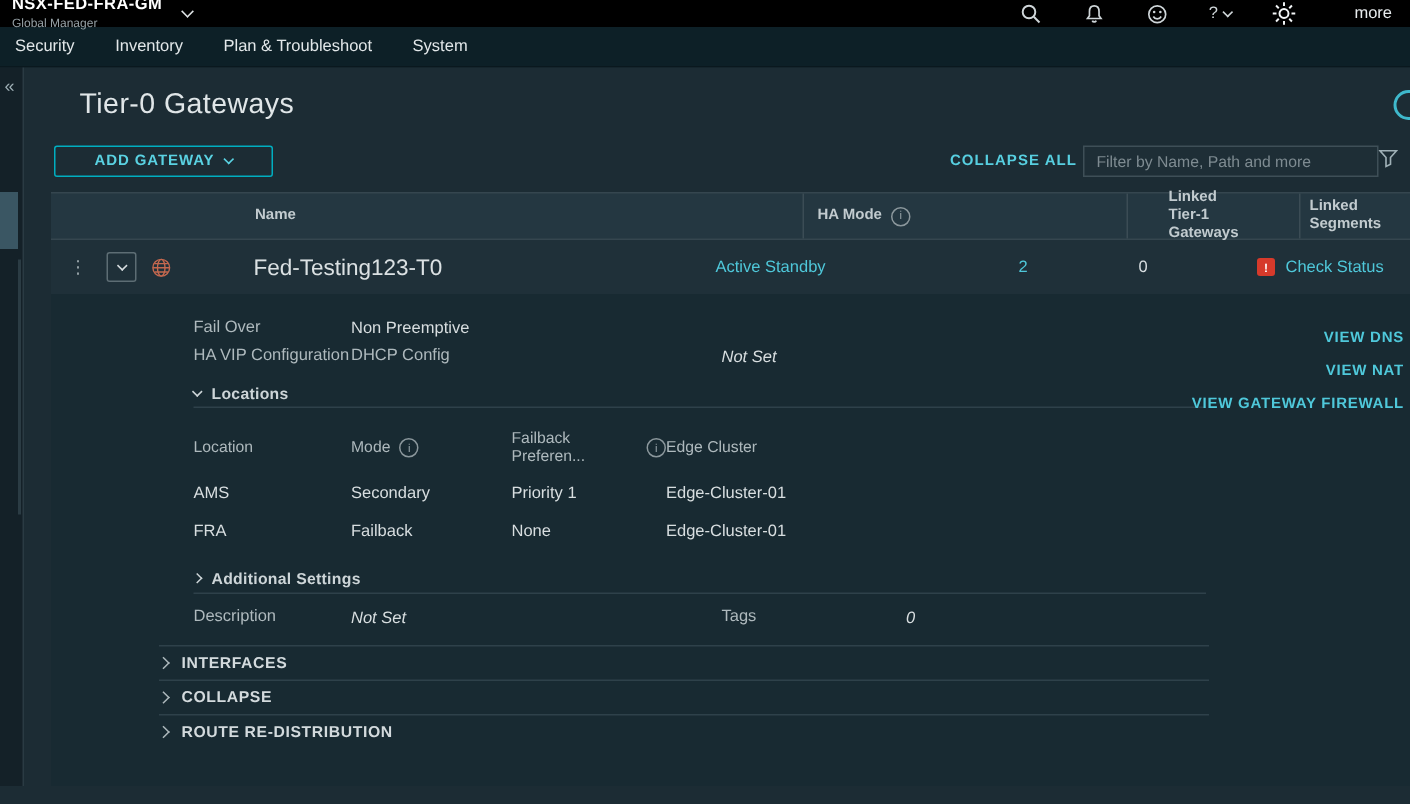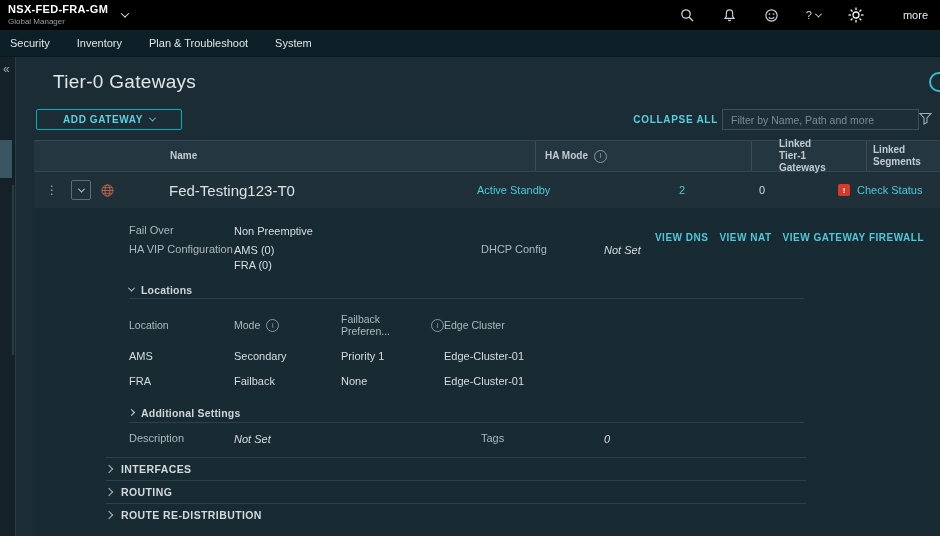--- a/index.html
+++ b/index.html
@@ -1,20 +1,20 @@
 <!DOCTYPE html>
 <html><head>
 <meta charset="utf-8">
 <style>
   html,body{margin:0;padding:0;background:#10191e;}
   body{font-family:"Liberation Sans","DejaVu Sans",sans-serif;-webkit-font-smoothing:antialiased;}
   .app{position:relative;width:940px;height:536px;overflow:hidden;background:#1c2c34;color:#d6dcdf;}
 
   
-  .topbar{height:30px;background:#000;display:flex;align-items:center;padding:0 12px 0 8px;box-sizing:border-box;}
+  .topbar{height:18px;background:#000;display:flex;align-items:center;padding:0 12px 0 8px;box-sizing:border-box;}
   .brand{display:flex;flex-direction:column;line-height:1;}
   .brand-name{font-size:11px;font-weight:bold;color:#fff;letter-spacing:.3px;}
   .brand-sub{font-size:8px;color:#96a1a6;margin-top:3px;}
   .brand-chv{margin-left:14px;color:#dfe4e6;}
   .top-icons{margin-left:auto;display:flex;align-items:center;gap:27px;color:#ced5d8;}
   .top-icons svg{display:block;}
   .help-wrap{display:flex;align-items:center;gap:4px;font-size:11px;color:#ced5d8;}
   .username{font-size:11px;color:#e8ecee;margin-left:12px;}
 
   
@@ -77,21 +77,21 @@
   .kv{display:grid;grid-template-columns:105px 247px 123px auto;font-size:11px;align-items:start;}
   .kv .lbl{color:#aeb9bd;}
   .kv .val{color:#d8dee0;line-height:15px;}
   .it{font-style:italic;color:#c1cacd;}
   .sec-head{display:flex;align-items:center;gap:7px;font-size:10.5px;font-weight:bold;color:#cdd5d8;letter-spacing:.2px;height:13px;}
   .hr675{width:675px;height:0;border-top:1px solid #2e414a;}
   .loc{display:grid;grid-template-columns:105px 107px 103px auto;width:675px;font-size:11px;}
   .loc.hdr{font-size:10.5px;color:#aeb9bd;}
   .loc.hdr > div{display:flex;align-items:center;}
   .loc .cell{color:#d8dee0;}
-  .view-links{position:absolute;top:24px;right:16px;display:flex;flex-direction:row;align-items:flex-end;gap:11px;}
+  .view-links{position:absolute;top:24px;right:4px;display:flex;flex-direction:column;align-items:flex-end;gap:11px;}
   .view-links a{font-size:10px;font-weight:bold;letter-spacing:.5px;color:#4fc8da;text-decoration:none;white-space:nowrap;cursor:pointer;}
   .sections{margin-top:10px;}
   .section{width:700px;margin-left:72px;border-top:1px solid #2e414a;height:23px;display:flex;align-items:center;gap:9px;font-size:10.5px;font-weight:bold;color:#d3dadd;letter-spacing:.4px;cursor:pointer;box-sizing:border-box;}
   .section .chv{color:#aeb9bd;flex:none;}
   .bgp-extra{display:flex;align-items:center;gap:6px;margin-left:12px;font-weight:normal;color:#cfd6d9;}
 
   .mt4{margin-top:4px;}.mt10{margin-top:10px;}.mt2{margin-top:2px;}.mt14{margin-top:14px;}
   .mt13{margin-top:13px;}.mt19{margin-top:19px;}.mt3{margin-top:3px;}.mt9{margin-top:9px;}
 </style>
 </head>
@@ -236,24 +236,20 @@
 
           <div class="kv m95">
             <div class="lbl">Fail Over</div>
             <div class="val">Non Preemptive</div>
             <div></div>
               <div></div>
           </div>
 
           <div class="kv m95 mt4">
             <div class="lbl">HA VIP Configuration</div>
-            <div class="val">
-              <div>AMS (0)</div>
-              <div>FRA (0)</div>
-            </div>
             <div class="lbl">DHCP Config</div>
             <div class="val it">Not Set</div>
           </div>
 
           <div class="sec-head m95 mt10">
             <span class="chv d sm"></span>
             <span>Locations</span>
           </div>
           <div class="hr675 m95 mt2"></div>
 
@@ -297,21 +293,21 @@
             <div class="val it">0</div>
           </div>
 
           <div class="sections">
             <div class="section">
               <span class="chv r"></span>
               <span>INTERFACES</span>
             </div>
             <div class="section">
               <span class="chv r"></span>
-              <span>ROUTING</span>
+              <span>COLLAPSE</span>
             </div>
             <div class="section">
               <span class="chv r"></span>
               <span>ROUTE RE-DISTRIBUTION</span>
             </div>
           </div>
 
           <div class="view-links">
             <a>VIEW DNS</a>
             <a>VIEW NAT</a>

